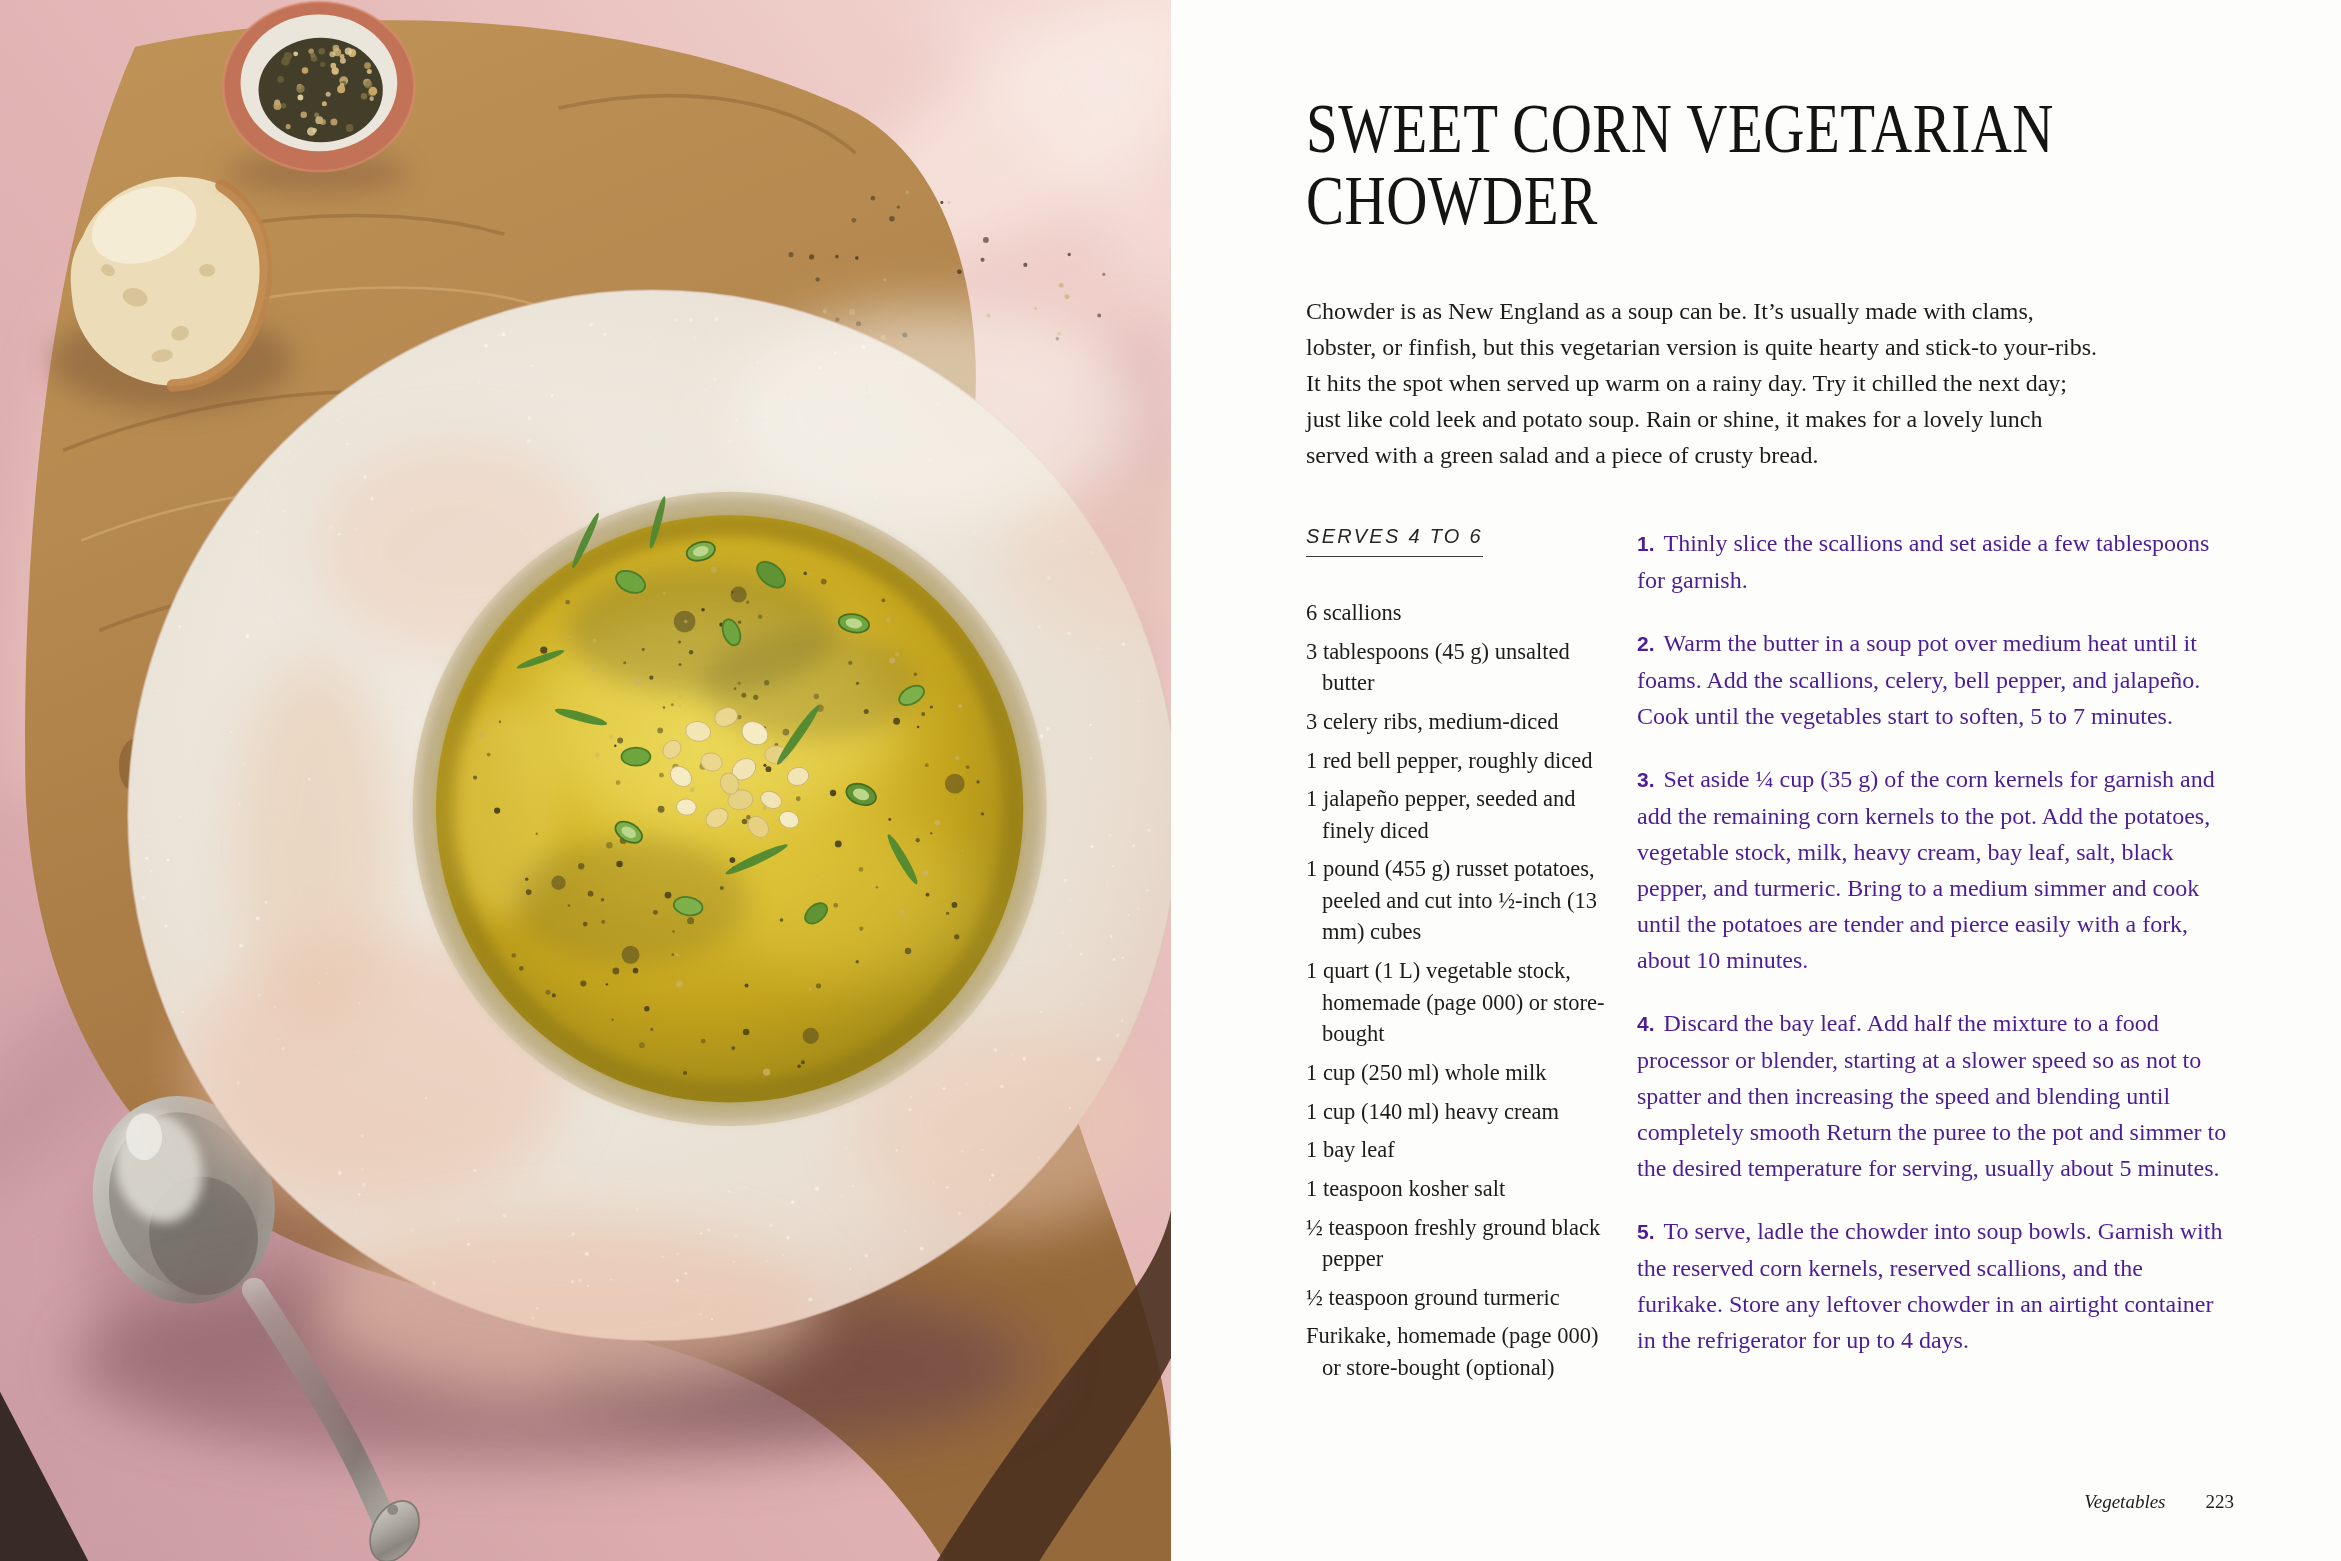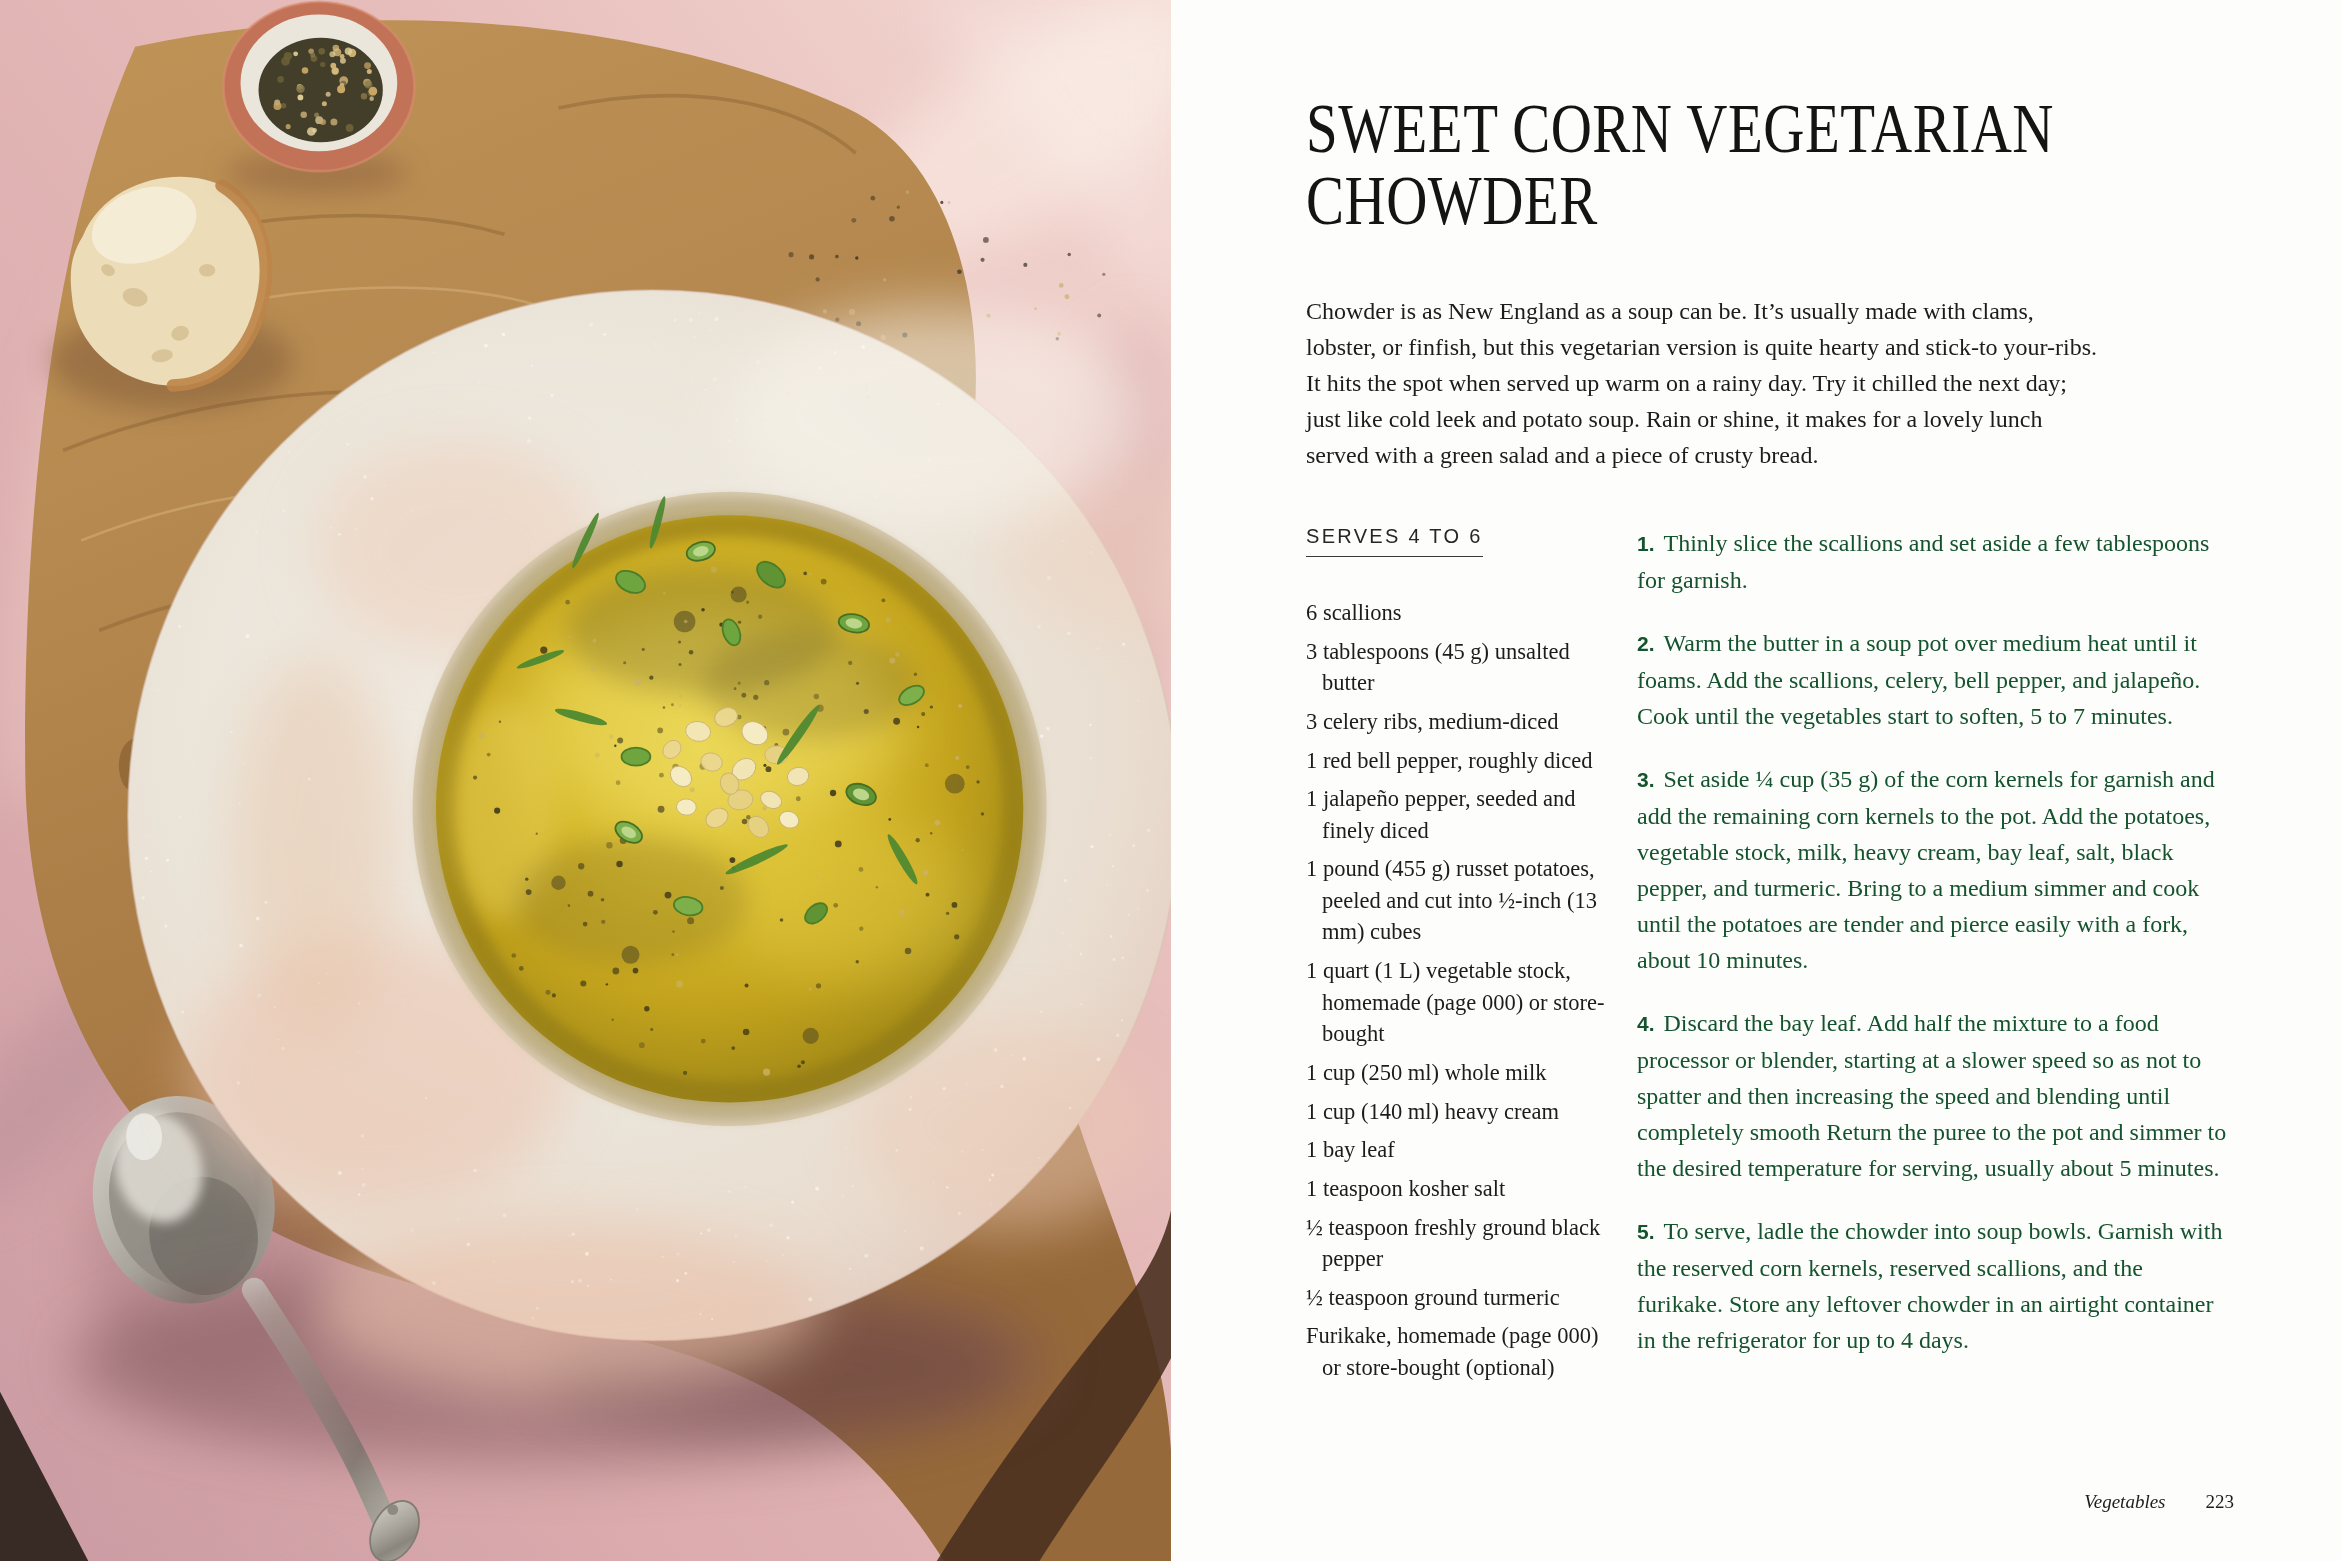--- a/index.html
+++ b/index.html
@@ -10,24 +10,24 @@
   .page{position:absolute;left:1171px;top:4px;width:1171px;height:1561px;background:#fdfdfb;}
   .page-inner{padding:88px 108px 0 135px;position:relative;}
   .title{font-family:"Liberation Serif","DejaVu Serif",serif;font-weight:normal;color:#141414;
          font-size:57px;line-height:59px;letter-spacing:0.5px;width:838px;margin:0 0 83px 0;
          transform:scaleY(1.22);transform-origin:0 0;}
   .intro{width:793px;font-size:24px;line-height:36px;margin:0 16px 52px 0;color:#1c1c1c;}
   .cols{display:flex;align-items:flex-start;}
   .ing-col{width:311px;margin-right:20px;flex:none;}
   .serves{font-family:"Liberation Sans","DejaVu Sans",sans-serif;font-size:20px;letter-spacing:2.3px;
           color:#262626;border-bottom:1.8px solid #3a3a3a;padding-bottom:8px;display:inline-block;
-          margin:0 0 40px 0;font-weight:normal;}
+          margin:0 0 40px 0;font-weight:normal;font-style:italic;}
   .ing-list{list-style:none;margin:0;padding:0;font-size:22.5px;line-height:31.5px;color:#1c1c1c;}
   .ing-list li{padding-left:16px;text-indent:-16px;margin-bottom:7.2px;font-family:Liberation Serif, serif;}
-  .steps-col{flex:1;font-size:24px;line-height:36px;color:#14532d;}
+  .steps-col{flex:1;font-size:24px;line-height:36px;color:#4c1d95;}
   .step{margin:0 0 27px 0;}
   .step-num{font-family:"Liberation Sans","DejaVu Sans",sans-serif;font-weight:bold;font-size:21px;
             margin-right:9px;}
   .page-footer{position:absolute;right:108px;bottom:52px;font-size:19px;color:#1d1d1d;}
   .page-footer .section{font-style:italic;margin-right:40px;}
 </style>
 </head>
 <body>
 
 <div class="spread">

